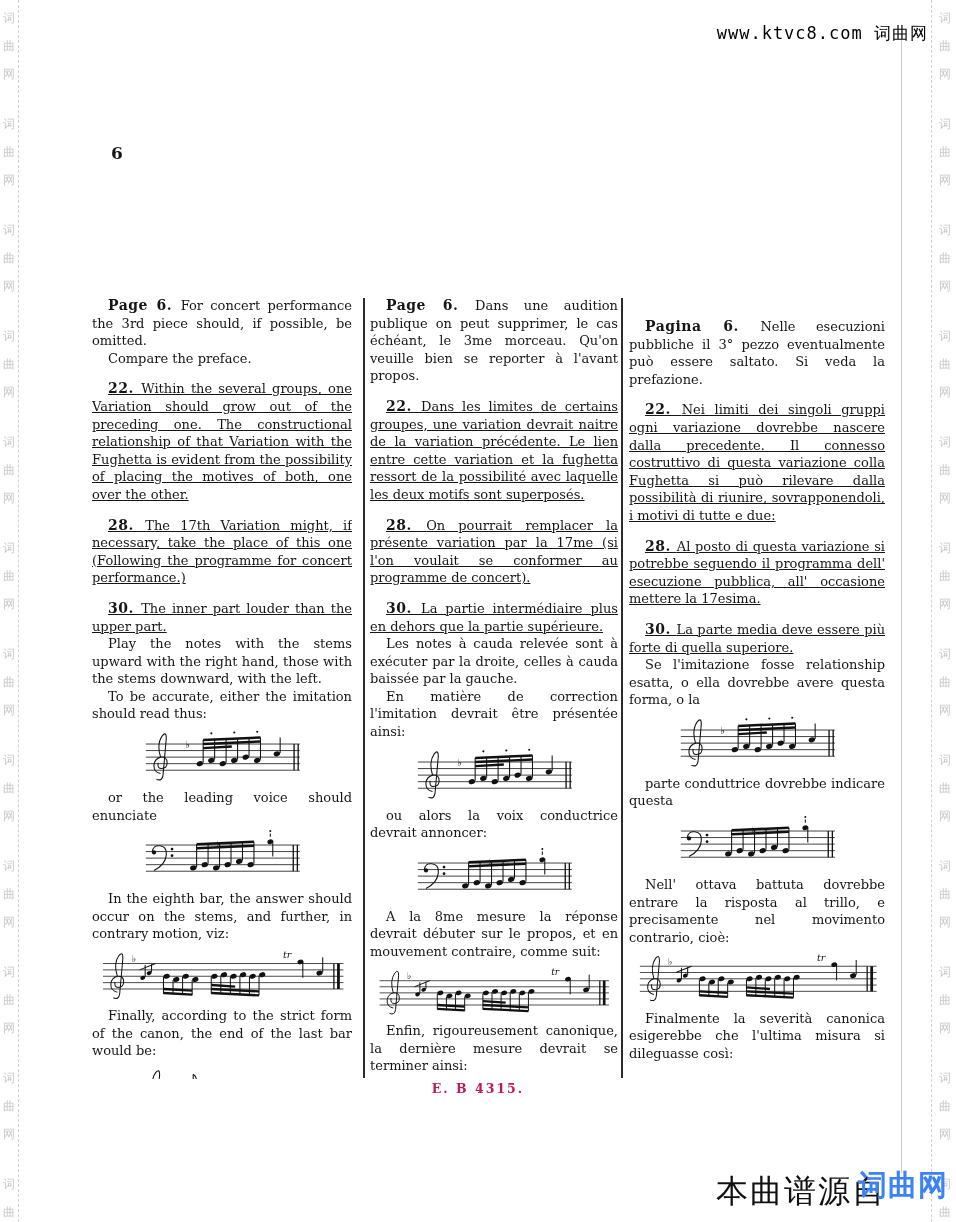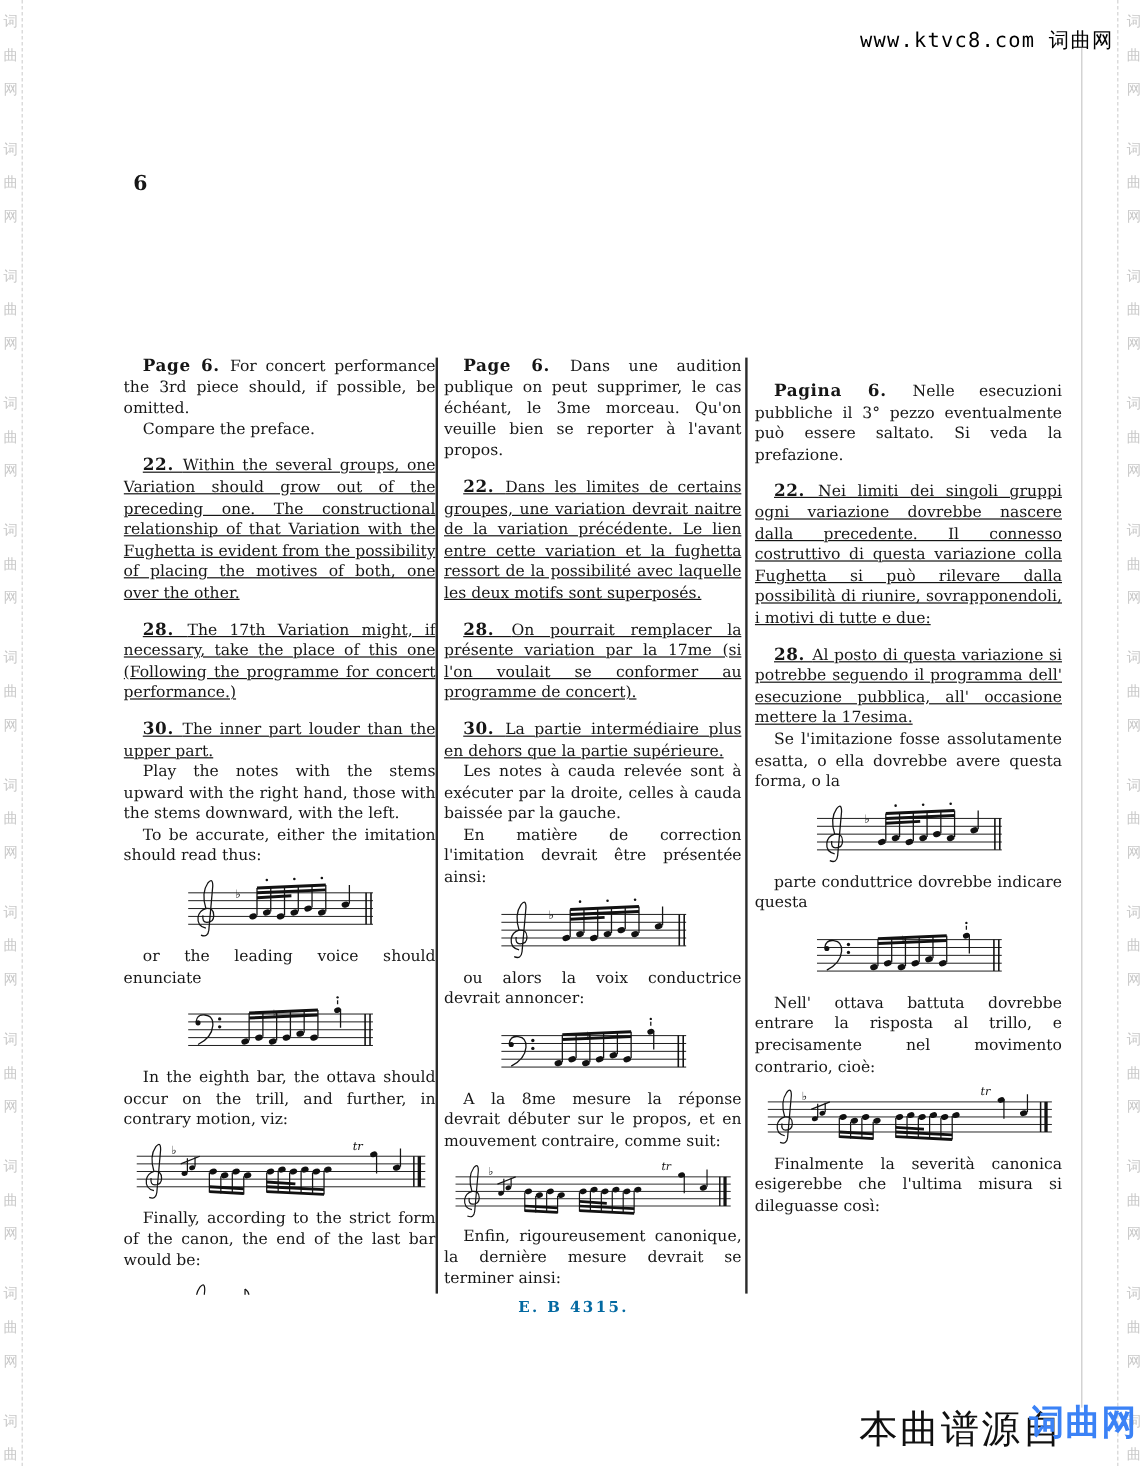--- a/index.html
+++ b/index.html
@@ -15,30 +15,30 @@
   .wm-dash{position:absolute;top:0;height:1222px;width:0;border-left:1px dashed #d2d2d2;}
   #wm-dash-left{left:18px;}
   #wm-dash-right{left:931px;}
   #scan-line{position:absolute;left:901px;top:40px;height:1133px;width:1px;background:#c9c9c9;}
 
   
   #wm-top{position:absolute;top:22px;right:28px;font-family:"DejaVu Sans Mono", monospace;
           font-size:17px;color:#000000;letter-spacing:1px;}
   #page-number{position:absolute;left:111px;top:143px;font-size:17px;font-weight:bold;}
   #plate{position:absolute;left:0;top:1081px;width:956px;text-align:center;
-         font-size:12.5px;font-weight:bold;letter-spacing:2px;color:#0369a1;}
+         font-size:12.5px;font-weight:bold;letter-spacing:2px;color:#be185d;}
   #bottom-source{position:absolute;left:716px;top:1170px;font-family:"DejaVu Sans", sans-serif;
                  font-size:32px;font-weight:normal;color:#101010;letter-spacing:2px;}
   #bottom-site{position:absolute;left:858px;top:1166px;font-family:"DejaVu Sans", sans-serif;
                font-size:29px;font-weight:bold;letter-spacing:1px;}
 
   
   .col{position:absolute;top:297px;height:782px;overflow:hidden;font-size:13px;line-height:17.6px;
        text-align:justify;}
-  #col-en{left:103px;width:260px;}
+  #col-en{left:92px;width:260px;}
   #col-fr{left:370px;width:248px;}
   #col-it{left:629px;width:256px;margin-top:21px;}
   .divider{position:absolute;top:298px;height:780px;width:1.5px;background:#2b2b2b;}
   #divider-1{left:363px;}
   #divider-2{left:621px;}
 
   .para{margin:0;text-indent:16px;}
   .para.space{margin-top:13px;text-decoration:underline;}
   .lead{font-weight:bold;font-size:14px;letter-spacing:.5px;}
 
@@ -326,21 +326,21 @@
       <p class="para space"><span class="lead">30. </span>The inner part louder than the upper part.</p>
       <p class="para">Play the notes with the stems upward with the right hand, those with the stems downward, with the left.</p>
       <p class="para">To be accurate, either the imitation should read thus:</p>
       <div class="music treble-a"><svg viewBox="0 0 210 72">
           <use href="#sym-treble-a"></use>
         </svg></div>
       <p class="para">or the leading voice should enunciate</p>
       <div class="music bass"><svg viewBox="0 0 210 72">
           <use href="#sym-bass"></use>
         </svg></div>
-      <p class="para">In the eighth bar, the ottava should occur on the trill, and further, in contrary motion, viz:</p>
+      <p class="para">In the eighth bar, the answer should occur on the stems, and further, in contrary motion, viz:</p>
       <div class="music wide"><svg viewBox="0 0 320 72">
           <use href="#sym-wide"></use>
         </svg></div>
       <p class="para">Finally, according to the strict form of the canon, the end of the last bar would be:</p>
       <div class="music final"><svg viewBox="0 0 230 72">
           <use href="#sym-final"></use>
         </svg></div>
     </div>
   <div class="col" id="col-fr">
       <p class="para"><span class="lead">Page 6. </span>Dans une audition publique on peut supprimer, le cas échéant, le 3me morceau. Qu'on veuille bien se reporter à l'avant propos.</p>
@@ -362,21 +362,22 @@
         </svg></div>
       <p class="para">Enfin, rigoureusement canonique, la dernière mesure devrait se terminer ainsi:</p>
       <div class="music final"><svg viewBox="0 0 230 72">
           <use href="#sym-final"></use>
         </svg></div>
     </div>
   <div class="col" id="col-it">
       <p class="para"><span class="lead">Pagina 6. </span>Nelle esecuzioni pubbliche il 3° pezzo eventualmente può essere saltato. Si veda la prefazione.</p>
       <p class="para space"><span class="lead">22. </span>Nei limiti dei singoli gruppi ogni variazione dovrebbe nascere dalla precedente. Il connesso costruttivo di questa variazione colla Fughetta si può rilevare dalla possibilità di riunire, sovrapponendoli, i motivi di tutte e due:</p>
       <p class="para space"><span class="lead">28. </span>Al posto di questa variazione si potrebbe seguendo il programma dell' esecuzione pubblica, all' occasione mettere la 17esima.</p>
-      <p class="para">Se l'imitazione fosse assolutamente esatta, o ella dovrebbe avere questa forma, o la</p>
+      <p class="para space"><span class="lead">30. </span>La parte media deve essere più forte di quella superiore.</p>
+      <p class="para">Se l'imitazione fosse relationship esatta, o ella dovrebbe avere questa forma, o la</p>
       <div class="music treble-a"><svg viewBox="0 0 210 72">
           <use href="#sym-treble-a"></use>
         </svg></div>
       <p class="para">parte conduttrice dovrebbe indicare questa</p>
       <div class="music bass"><svg viewBox="0 0 210 72">
           <use href="#sym-bass"></use>
         </svg></div>
       <p class="para">Nell' ottava battuta dovrebbe entrare la risposta al trillo, e precisamente nel movimento contrario, cioè:</p>
       <div class="music wide"><svg viewBox="0 0 320 72">
           <use href="#sym-wide"></use>

